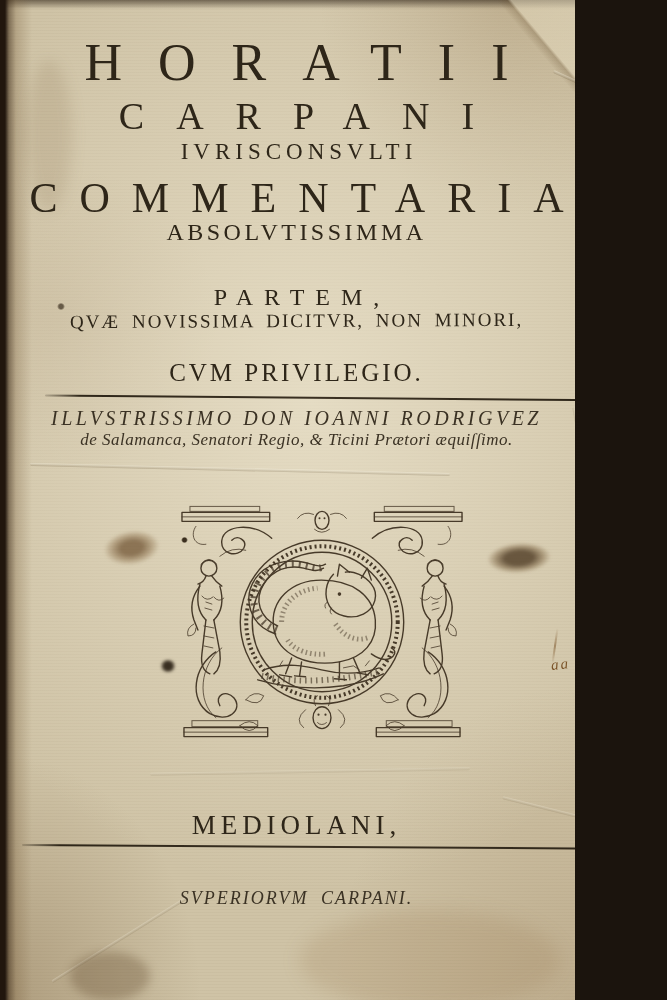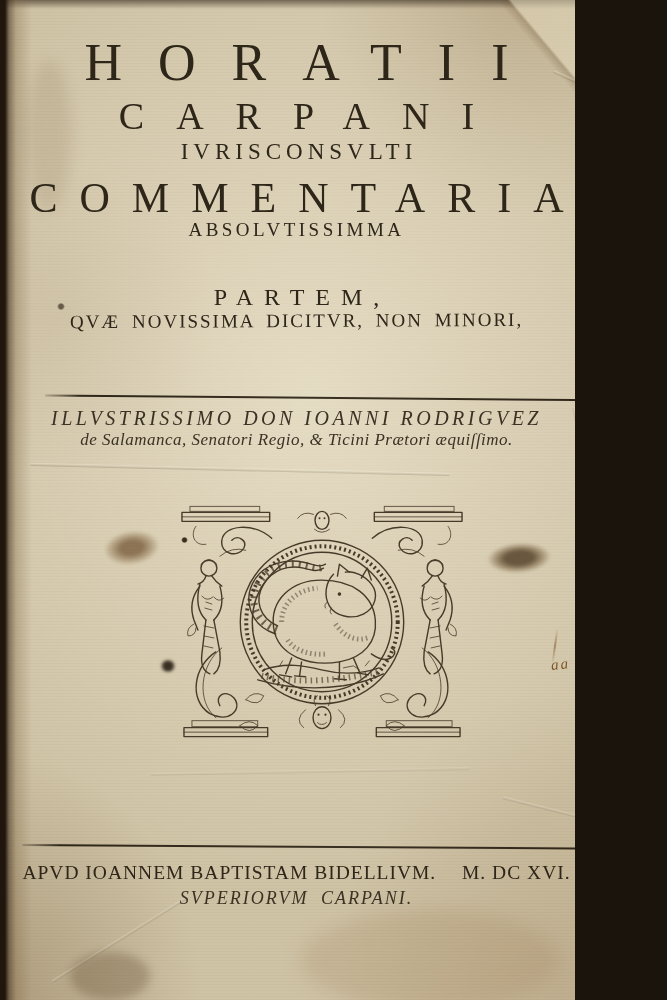--- a/index.html
+++ b/index.html
@@ -51,23 +51,24 @@
 
   <div class="stain" style="left:300px;top:910px;width:260px;height:100px;filter:blur(9px);background:rgba(142,106,60,0.16);"></div>
   <div class="stain" style="left:585px;top:670px;width:70px;height:60px;filter:blur(6px);background:rgba(132,96,55,0.20);"></div>
   <div class="stain" style="left:70px;top:952px;width:80px;height:48px;filter:blur(5px);background:rgba(82,56,30,0.28);"></div>
   <div class="stain" style="left:26px;top:60px;width:46px;height:150px;filter:blur(7px);background:rgba(118,90,55,0.14);"></div>
 
   <div class="tl caps" style="top:33px;font-size:52px;letter-spacing:36px;margin-right:-36px;">HORATII</div>
   <div class="tl caps" style="top:94px;font-size:38px;letter-spacing:32px;margin-right:-32px;">CARPANI</div>
   <div class="tl caps" style="top:139px;font-size:23px;letter-spacing:5px;margin-right:-5px;">IVRISCONSVLTI</div>
   <div class="tl caps" style="top:174px;font-size:42px;letter-spacing:22px;margin-right:-22px;">COMMENTARIA</div>
-  <div class="tl caps" style="top:219px;font-size:19px;letter-spacing:3.5px;">ABSOLVTISSIMMA</div>
+  <div class="tl caps" style="top:219px;font-size:24px;letter-spacing:3.5px;">ABSOLVTISSIMMA</div>
   <div class="tl caps" style="top:284px;font-size:24px;letter-spacing:11px;margin-right:-11px;">PARTEM,</div>
   <div class="tl caps" style="top:310px;font-size:19px;letter-spacing:2px;word-spacing:5px;transform:rotate(-0.3deg);">QVÆ NOVISSIMA DICITVR, NON MINORI,</div>
+  <div class="tl caps" style="top:359px;font-size:25px;letter-spacing:3px;">CVM PRIVILEGIO.</div>
 
   <div class="rule" style="left:45px;top:397px;width:588px;transform:rotate(0.5deg);"></div>
 
   <div class="tl ital" style="top:407px;font-size:20px;letter-spacing:3.5px;">ILLVSTRISSIMO DON IOANNI RODRIGVEZ</div>
   <div class="tl ital" style="top:430px;font-size:17px;letter-spacing:0.5px;">de Salamanca, Senatori Regio, &amp; Ticini Prætori æquiſſimo.</div>
 
   <svg style="position:absolute;left:176px;top:504px;" width="292" height="240" viewBox="0 0 293 240">
     <defs>
       <g id="corner-top">
         <rect class="wd" x="6" y="8" width="88" height="9"></rect>
@@ -161,21 +162,17 @@
   <div class="smudge" style="left:479px;top:539px;width:80px;height:38px;transform:rotate(-4deg);background:radial-gradient(50% 50% at 50% 50%, rgba(62,41,18,0.72) 0 35%, rgba(95,66,30,0.38) 60%, rgba(95,66,30,0) 80%);"></div>
   <div class="smudge" style="left:160px;top:660px;width:16px;height:12px;background:radial-gradient(circle,rgba(40,30,18,0.9) 0 45%,rgba(40,30,18,0) 75%);"></div>
   <div class="speck" style="left:181px;top:537px;width:7px;height:6px;"></div>
 
   <div class="scratch" style="left:554px;top:628px;height:36px;transform:rotate(8deg);"></div>
   <div class="note" style="left:551px;top:656px;font-size:15px;letter-spacing:2px;transform:rotate(-6deg);">aa</div>
   <div class="speck" style="left:57px;top:303px;width:8px;height:7px;opacity:.7;"></div>
   <div class="speck" style="left:610px;top:884px;width:5px;height:8px;opacity:.75;"></div>
   <div class="speck" style="left:626px;top:644px;width:6px;height:6px;opacity:.4;background:radial-gradient(circle,#8a4a32 0 40%,rgba(138,74,50,0) 75%);"></div>
 
+  <div class="tl caps" style="top:810px;font-size:27px;letter-spacing:5px;">MEDIOLANI,</div>
   <div class="rule" style="left:22px;top:846px;width:634px;transform:rotate(0.35deg);"></div>
-  <div class="tl caps" style="top:862px;font-size:19.5px;letter-spacing:1px;">
-    <span>APVD IOANNEM BAPTISTAM BIDELLIVM.</span>
-    <span style="display:inline-block;width:14px;"></span>
-    <span>M. DC XVI.</span>
-  </div>
   <div class="tl ital" style="top:888px;font-size:18px;letter-spacing:2px;word-spacing:6px;">SVPERIORVM CARPANI.</div>
 
 </div>
 
 </body></html>

